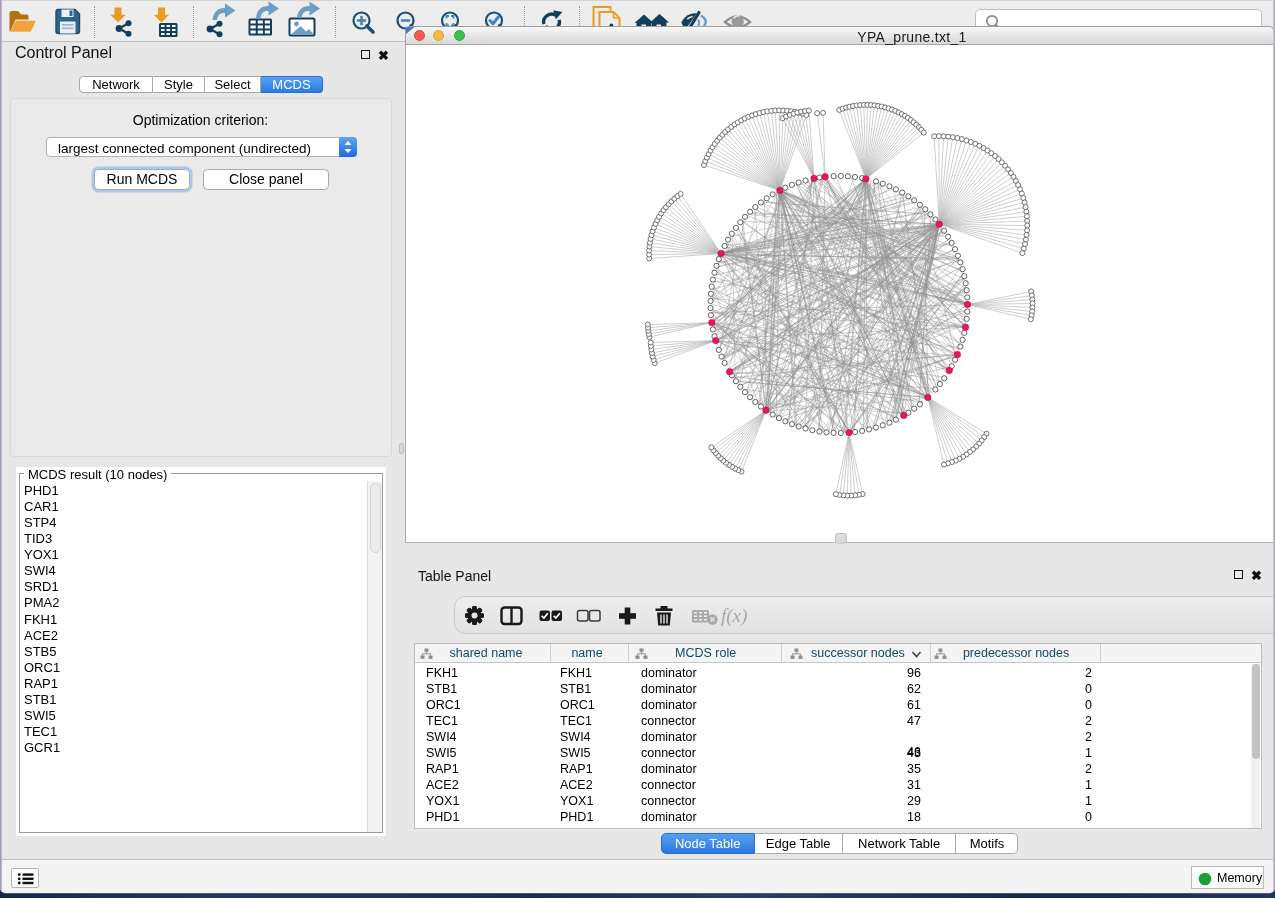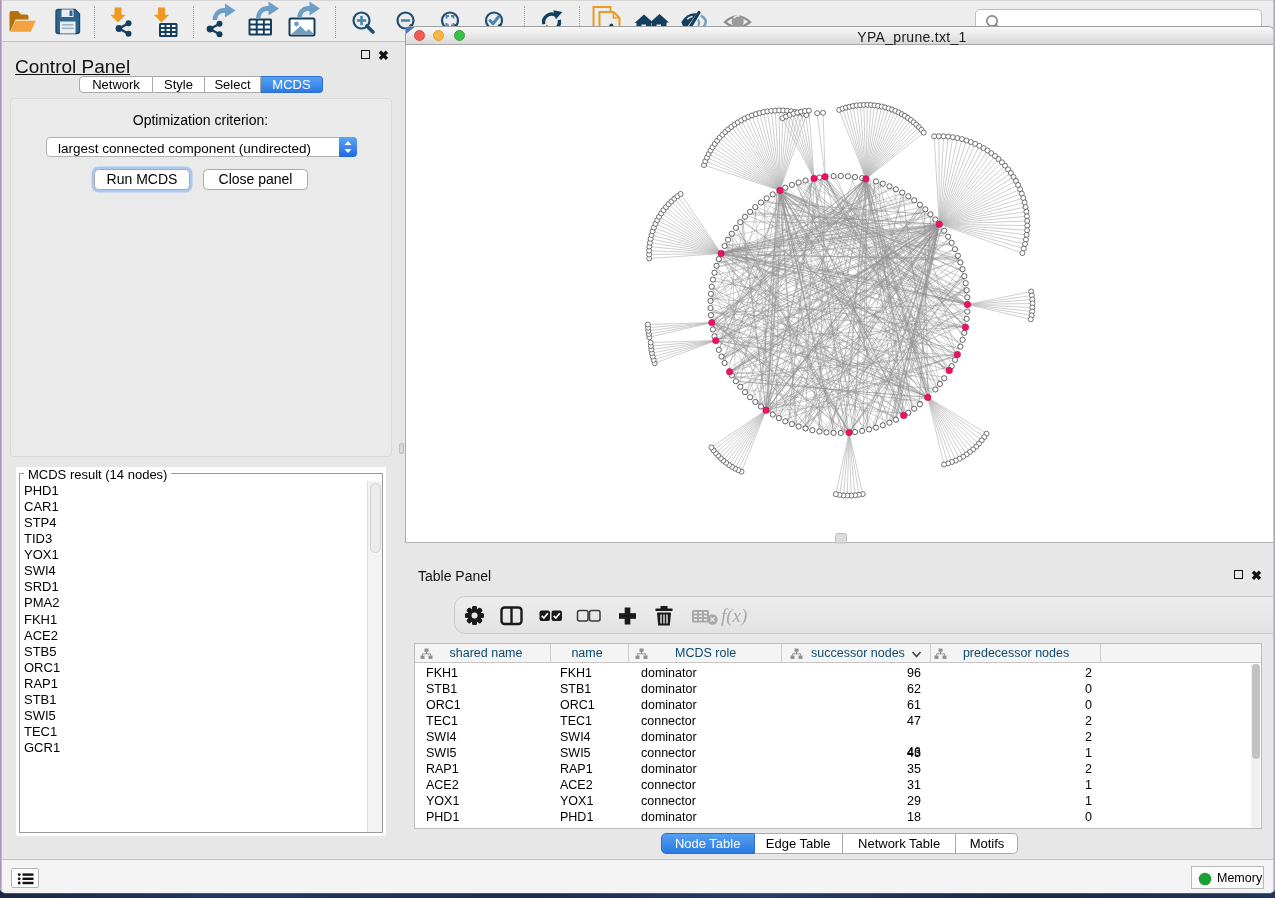--- a/index.html
+++ b/index.html
@@ -12,41 +12,41 @@
   .abs { position:absolute; }
   
   #toolbar { position:absolute; left:0; top:0; width:1275px; height:42px; background:#ededed;
     border-top:1px solid #d6d6d6; border-bottom:1px solid #c2c2c2; }
   .tsep { position:absolute; top:5px; height:32px; width:0;
     border-left:1px dotted #9a9a9a; }
   #searchbox { position:absolute; left:975px; top:8px; width:287px; height:25px; background:#fff;
     border:1px solid #bfbfbf; border-radius:5px; }
   
   #cp { position:absolute; left:0; top:42px; width:401px; height:817px; background:#e7e7e7; }
-  #cp .title { position:absolute; left:15px; top:14px; font-size:19px; color:#111;text-decoration:underline; }
+  #cp .title { position:absolute; left:15px; top:2px; font-size:16px; color:#111; }
   .wfloat { position:absolute; width:9px; height:9px; border:1.6px solid #111; background:transparent; }
   .wclose { position:absolute; font-size:13px; font-weight:bold; color:#111; line-height:1; }
   .tabs { position:absolute; display:flex; height:17px; }
   .tab { border:1px solid #a9a9a9; border-left:none; background:#fff; color:#000;
     font-size:13px; text-align:center; line-height:15px; }
   .tab.first { border-left:1px solid #a9a9a9; border-radius:4px 0 0 4px; }
   .tab.last { border-radius:0 4px 4px 0; }
   .tab.sel { background:linear-gradient(#57a2f3,#2c7ae2); color:#fff; border-color:#2c6fd0; }
   #tabpane { position:absolute; left:10px; top:56px; width:382px; height:359px; background:#eaeaea;
     border:1px solid #d9d9d9; border-radius:4px; }
   #optlabel { position:absolute; left:0; top:70px; width:401px; text-align:center; font-size:14px; color:#000; }
   #combo { position:absolute; left:46px; top:95px; width:311px; height:20px; background:#fff;
     border:1px solid #b2b2b2; border-radius:4px; }
   #combo .ctext { position:absolute; left:11px; top:2.5px; font-size:13.5px; color:#000; }
   #combo .spin { position:absolute; right:-1px; top:-1px; width:18px; height:20px;
     background:linear-gradient(#5ba6f5,#2068e0); border-radius:0 4px 4px 0; }
   .btn { position:absolute; height:21px; background:#fff; border:1px solid #a9a9a9; border-radius:4.5px;
     font-size:14px; color:#000; text-align:center; line-height:19px; }
   #runbtn { left:94px; top:126.5px; width:96px; box-shadow:0 0 0 2.5px #a7c9f2; }
-  #closebtn { left:203px; top:126.5px; width:105px; }
+  #closebtn { left:203px; top:126.5px; width:126px; }
   #mcdsbox { position:absolute; left:16px; top:425px; width:370px; height:369px; background:#fff; }
   #mcdsborder { position:absolute; left:3px; top:6px; width:364px; height:360px; border:1px solid #9a9a9a; }
   #mcdstitle { position:absolute; left:8px; top:0px; background:#fff; padding:0 4px; font-size:13px; color:#000; }
   #mcdslist { position:absolute; left:8px; top:16px; font-size:13px; color:#000; line-height:16.07px; }
   #mcdssb { position:absolute; right:4px; top:14px; width:15px; height:351px; background:#f3f3f3;
     border-left:1px solid #dcdcdc; }
   #mcdssb .thumb { position:absolute; left:1.5px; top:2px; width:11px; height:70px; background:#ececec;
     border:1px solid #d2d2d2; border-radius:5.5px; }
   
   #netwin { position:absolute; left:405px; top:25px; width:870px; height:517px; }
@@ -241,21 +241,21 @@
             <path d="M5.5 8 L9 4 L12.5 8 Z" fill="#fff"></path>
             <path d="M5.5 12 L9 16 L12.5 12 Z" fill="#fff"></path>
           </svg>
         </div>
     </div>
     <div id="optlabel">Optimization criterion:</div>
     <div class="btn" id="runbtn">Run MCDS</div>
     <div class="btn" id="closebtn">Close panel</div>
     <div id="mcdsbox">
       <div id="mcdsborder"></div>
-      <div id="mcdstitle">MCDS result (14 nodes)</div>
+      <div id="mcdstitle">MCDS result (10 nodes)</div>
       <div id="mcdslist">PHD1<br>CAR1<br>STP4<br>TID3<br>YOX1<br>SWI4<br>SRD1<br>PMA2<br>FKH1<br>ACE2<br>STB5<br>ORC1<br>RAP1<br>STB1<br>SWI5<br>TEC1<br>GCR1</div>
       <div id="mcdssb">
           <div class="thumb"></div>
         </div>
     </div>
   </div>
 
   <div id="netwin">
     <div id="nettitle">
       <svg width="10" height="10" style="position:absolute;left:0;top:0">

